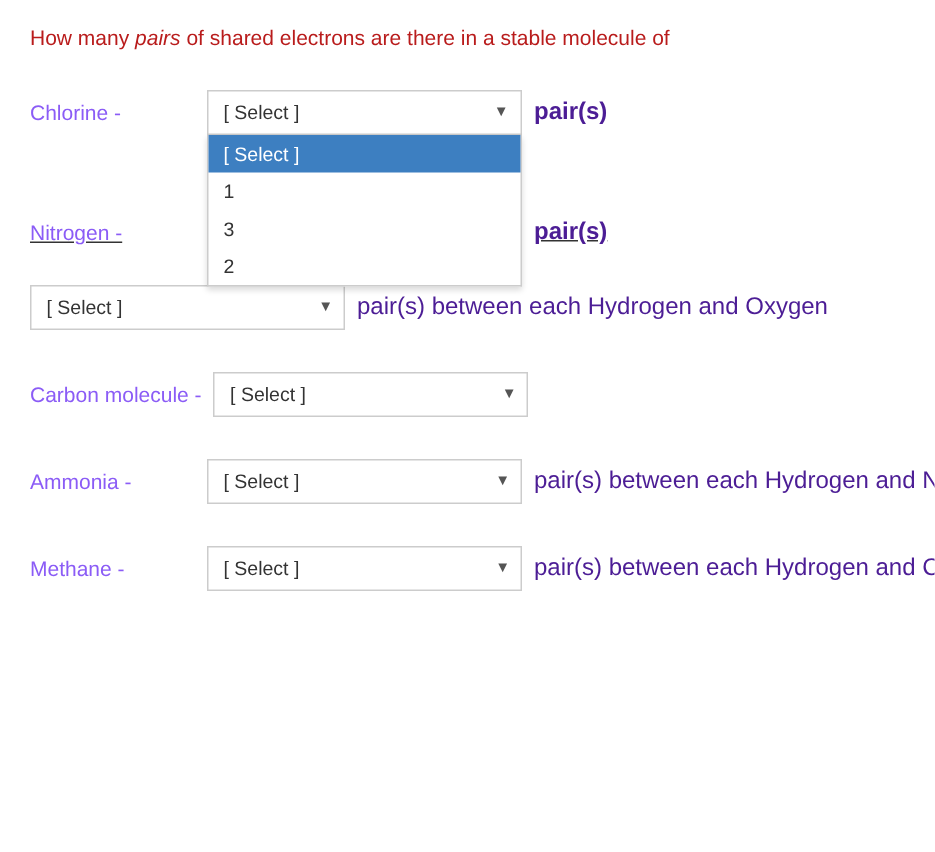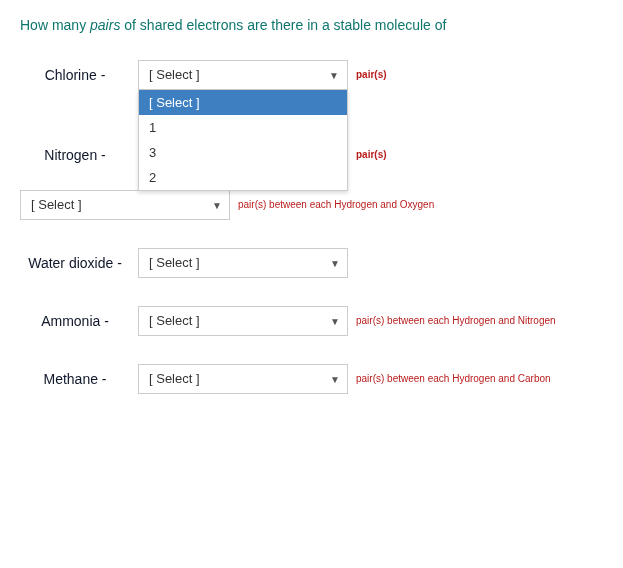--- a/index.html
+++ b/index.html
@@ -13,41 +13,41 @@
       font-size: 14px;
       color: #333;
       background: #fff;
       width: 623px;
       min-height: 568px;
       padding: 16px 20px;
     }
 
     .question-text {
       font-size: 14px;
-      color: #0f766e;
+      color: #b91c1c;
       margin-bottom: 24px;
       line-height: 1.4;
     }
 
     .question-text em {
       font-style: italic;
     }
 
     .molecule-row {
       display: flex;
       align-items: center;
       margin-bottom: 28px;
       position: relative;
     }
 
     .molecule-label {
       font-size: 14px;
-      color: #0f172a;
+      color: #8b5cf6;
       min-width: 110px;
-      text-align: center;
+      text-align: left;
       margin-right: 8px;
       white-space: nowrap;
     }
 
     .select-wrapper {
       position: relative;
       display: inline-block;
     }
 
     .select-wrapper select {
@@ -69,22 +69,22 @@
       font-size: 10px;
       color: #555;
       position: absolute;
       right: 8px;
       top: 50%;
       transform: translateY(-50%);
       pointer-events: none;
     }
 
     .pair-label {
-      font-size: 10px;
-      color: #b91c1c;
+      font-size: 16px;
+      color: #4c1d95;
       margin-left: 8px;
       white-space: nowrap;
     }
 
     .pair-label strong {
       font-weight: bold;
     }
 
     
     .chlorine-row {
@@ -189,42 +189,42 @@
     <div class="dropdown-list">
       <div class="dropdown-item selected">[ Select ]</div>
       <div class="dropdown-item">1</div>
       <div class="dropdown-item">3</div>
       <div class="dropdown-item">2</div>
     </div>
   </div>
   <span class="pair-label"><strong>pair(s)</strong></span>
 </div>
 
-<div class="molecule-row nitrogen-row" style="margin-top: 50px; margin-bottom: 20px;">
+<div class="molecule-row nitrogen-row" style="margin-top: 50px; margin-bottom: 20px; text-decoration: underline;">
   <span class="molecule-label">Nitrogen -</span>
   <div style="position:relative; display:inline-block;">
     <div class="nitrogen-select-display">[ Select ]</div>
   </div>
   <span class="pair-label"><strong>pair(s)</strong></span>
 </div>
 
 <div class="molecule-row" style="margin-top: 10px;">
   <div class="select-wrapper">
     <select>
       <option>[ Select ]</option>
       <option>1</option>
       <option>2</option>
       <option>3</option>
     </select>
   </div>
   <span class="pair-label">pair(s) between each Hydrogen and Oxygen</span>
 </div>
 
 <div class="molecule-row" style="margin-top: 24px;">
-  <span class="molecule-label" style="min-width: 110px;">Water dioxide -</span>
+  <span class="molecule-label" style="min-width: 110px;">Carbon molecule -</span>
   <div class="select-wrapper">
     <select>
       <option>[ Select ]</option>
       <option>1</option>
       <option>2</option>
       <option>3</option>
     </select>
   </div>
 </div>
 

